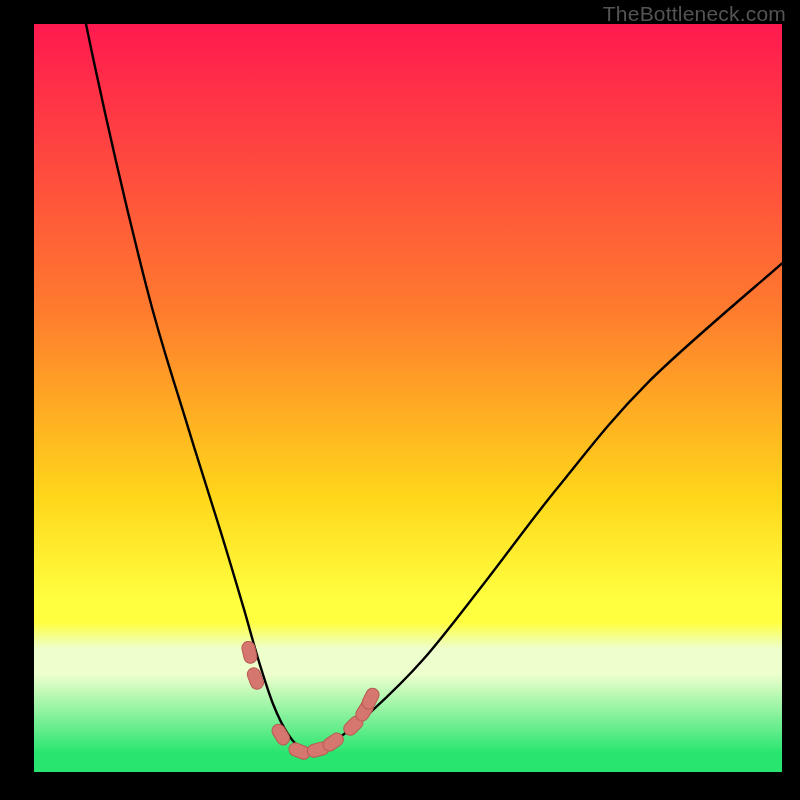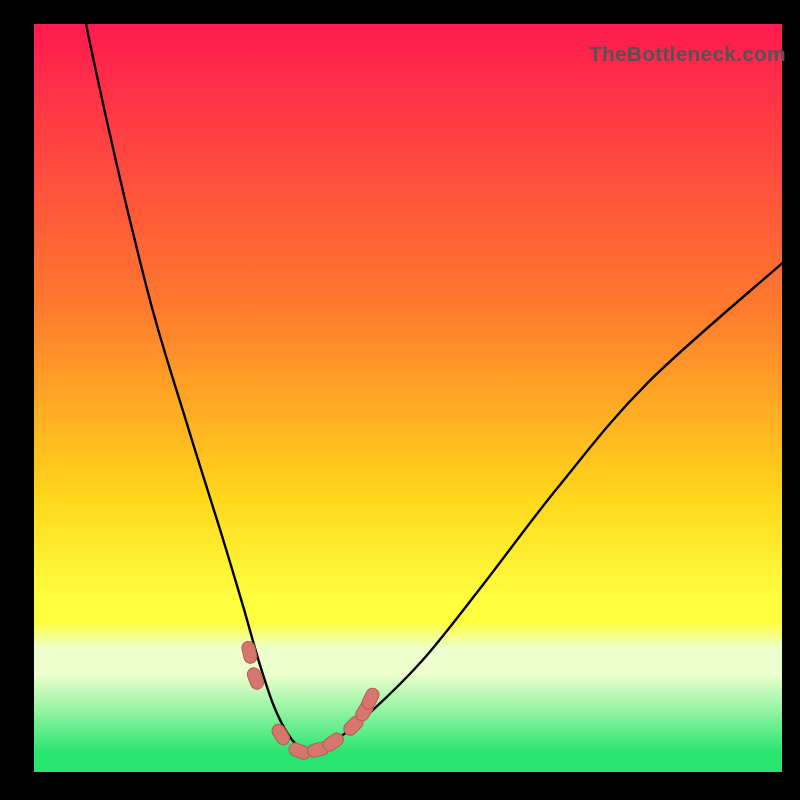--- a/index.html
+++ b/index.html
@@ -28,23 +28,22 @@
   .gradient {
     position: absolute;
     left: 0; top: 0; width: 100%; height: 100%;
   }
   .watermark {
     position: absolute;
     top: 2px;
     right: 14px;
     color: #545454;
     font-size: 21px;
-    font-weight: 700;
+    font-weight: 400;
     letter-spacing: 0.2px;
-    margin-top: 40px;
   }
   svg.curve {
     position: absolute;
     left: 0; top: 0;
     width: 748px; height: 748px;
     overflow: visible;
   }
 </style>
 </head>
 <body>

